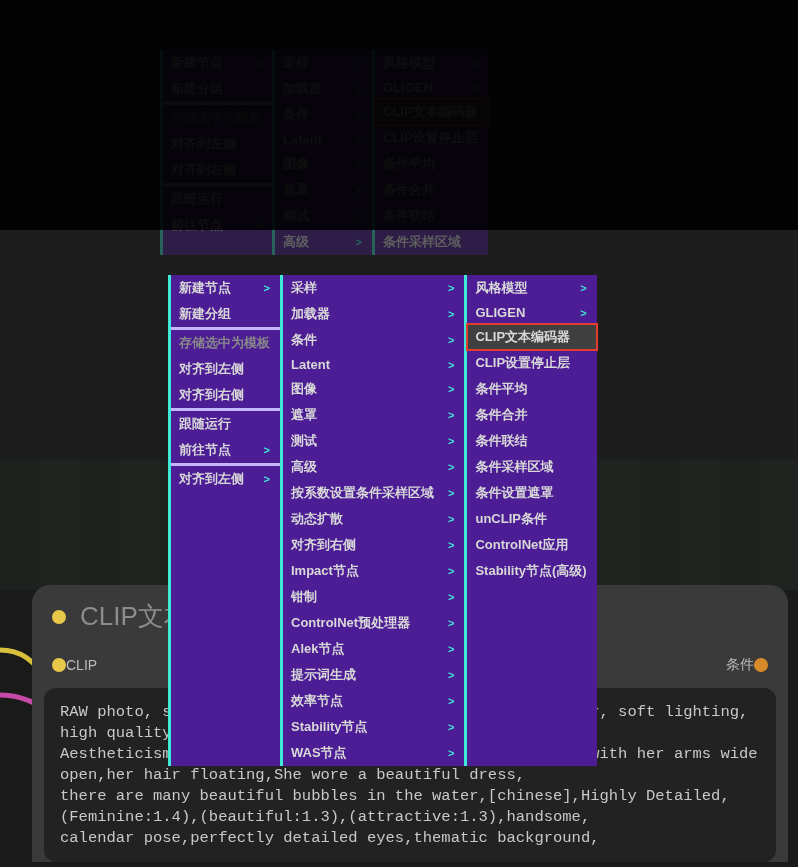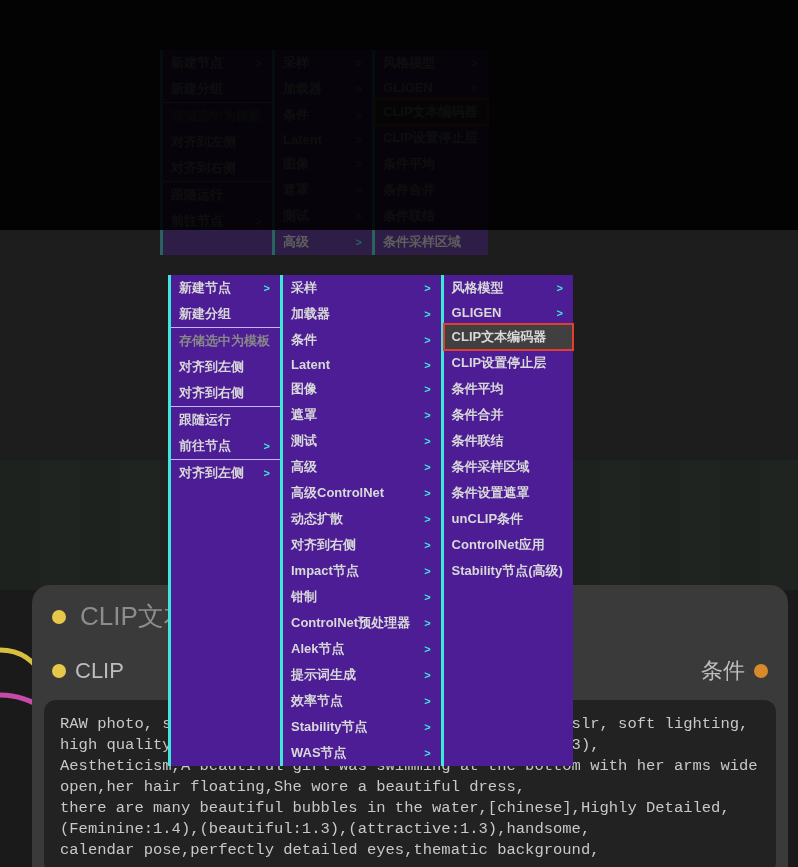--- a/index.html
+++ b/index.html
@@ -42,21 +42,21 @@
     display: flex;
     justify-content: space-between;
     align-items: center;
     gap: 14px;
     cursor: pointer;
     color: #d8d8d8;
     font-weight: 600;
   }
   .menu-item.dim { color: #888; }
   .menu-item .chev { color: #3ee8d6; font-size: 11px; }
-  .menu-item.sep-top { border-top: 1px solid #c4b5fd; text-align: center; }
+  .menu-item.sep-top { border-top: 3px solid #c4b5fd; text-align: center; }
   .menu-item.highlight {
     outline: 2px solid #e43c2f;
     outline-offset: -1px;
     background: #404040;
   }
 
   
   .canvas-strip {
     position: absolute;
     left: 0; right: 0;
@@ -75,21 +75,21 @@
     background: #3a3a3a;
     border-radius: 18px 18px 0 0;
     padding: 14px 20px 0 20px;
     z-index: 3;
   }
   .node-title-row { display:flex; align-items:center; gap:14px; padding-bottom:12px;}
   .dot { width:14px; height:14px; border-radius:50%; }
   .dot.y { background:#e8c84a; }
   .title-txt { font-size:26px; color:#8d8d8d; font-weight:400;}
   .port-row { display:flex; justify-content:space-between; align-items:center; padding:10px 0 14px 0;}
-  .port { display:flex; align-items:center; gap:9px; font-size:22px; color:#bdbdbd;}
+  .port { display:flex; align-items:center; gap:0; font-size:14px; color:#bdbdbd;}
   .textarea {
     background:#222;
     border-radius:12px;
     padding:14px 16px;
     color:#c8c8c8;
     font-family: "Courier New", monospace;
     font-size:15.5px;
     line-height:1.35;
     white-space:pre-wrap;
     margin:0 -8px;
@@ -253,21 +253,21 @@
       </div>
       <div class="menu-item">
         <span>测试</span>
         <span class="chev">&gt;</span>
       </div>
       <div class="menu-item">
         <span>高级</span>
         <span class="chev">&gt;</span>
       </div>
       <div class="menu-item">
-        <span>高级ControlNet</span>
+        <span>按系数设置条件采样区域</span>
         <span class="chev">&gt;</span>
       </div>
       <div class="menu-item">
         <span>动态扩散</span>
         <span class="chev">&gt;</span>
       </div>
       <div class="menu-item">
         <span>对齐到右侧</span>
         <span class="chev">&gt;</span>
       </div>

